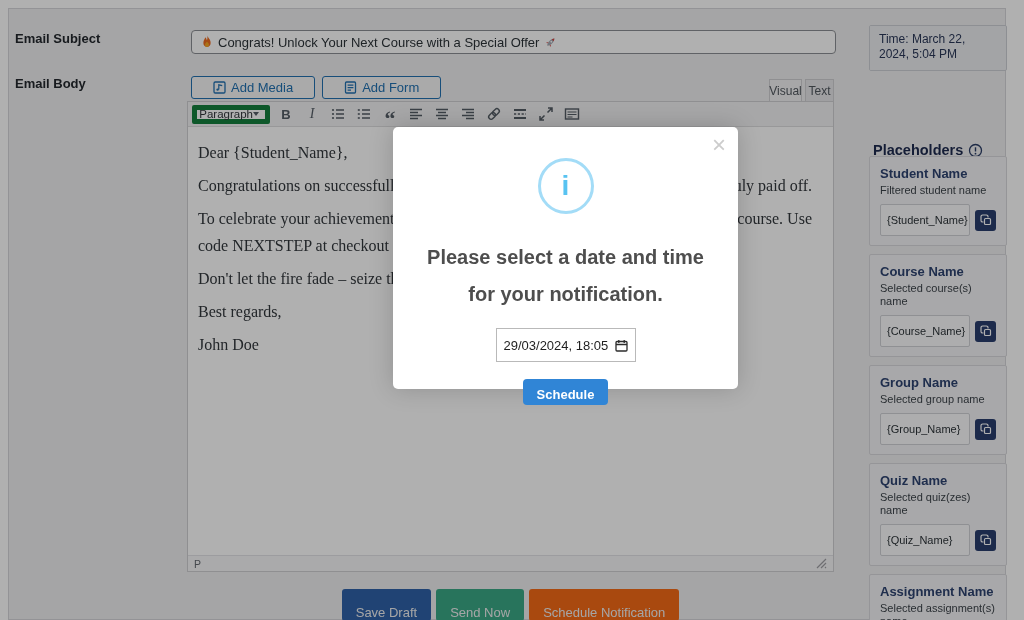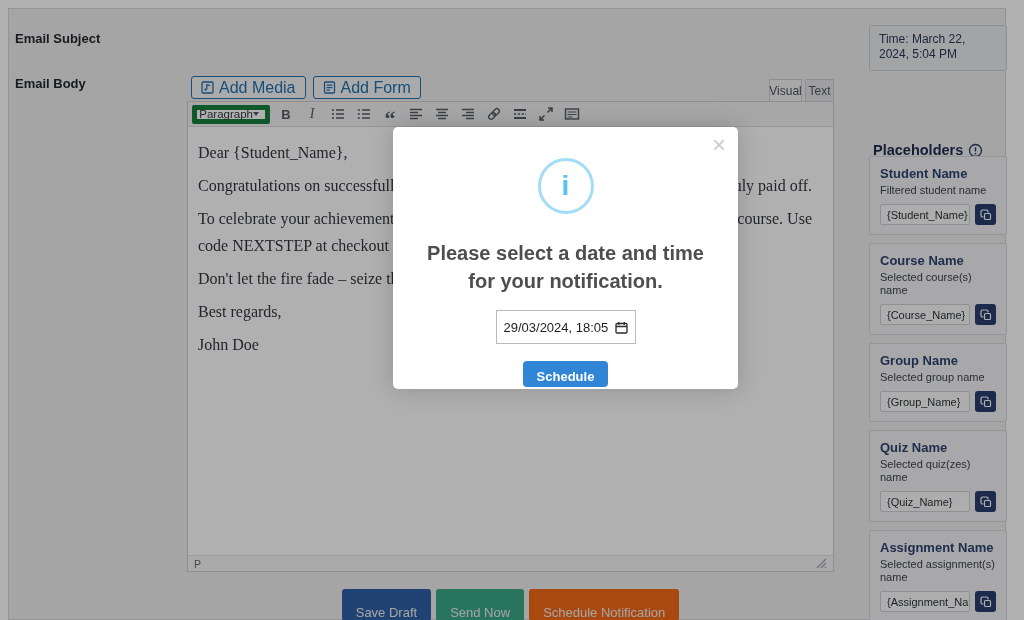--- a/index.html
+++ b/index.html
@@ -16,23 +16,23 @@
   .label-body { top:67px; }
 
   
   .subject-input { position:absolute; left:182px; top:21px; width:645px; height:24px;
     background:#ffffff; border:1px solid #8c8f94; border-radius:4px;
     display:flex; align-items:center; gap:5px; padding:0 9px; font-size:13px; color:#2c3338; }
   .subject-input svg { flex:0 0 auto; }
 
   
   .media-row { position:absolute; left:182px; top:67px; display:flex; gap:7px; }
-  .wp-btn { display:inline-flex; align-items:center; gap:5px; height:23px; padding:0 9px;
+  .wp-btn { display:inline-flex; align-items:center; gap:5px; height:23px; padding:0 21px;
     background:#f6f7f7; border:1px solid #2271b1; border-radius:3px;
-    color:#2271b1; font-size:16px; cursor:pointer; }
+    color:#2271b1; font-size:13px; cursor:pointer; }
 
   
   .tab { position:absolute; height:22px; top:70px; font-size:12px; color:#50575e;
     display:flex; align-items:center; justify-content:center; cursor:pointer;text-align:right; }
   .tab-visual { left:760px; width:33px; background:#f2f2f3; border:1px solid #cfcfd3; border-bottom:none; }
   .tab-text { left:796px; width:29px; background:#e6e6e9; border:1px solid #cfcfd3; border-bottom:none; }
 
   
   .editor { position:absolute; left:178px; top:92px; width:647px; height:471px;
     border:1px solid #cfcfd3; background:#ffffff; display:flex; flex-direction:column; }
@@ -73,48 +73,63 @@
   .status-head { background:#293d6d; color:#e9ecf4; font-size:12.5px; padding:5px 9px; }
   .status-body { background:#eceef1; color:#2a3758; font-size:12px; line-height:15px; padding:6px 9px 8px; }
   .ph-heading { position:absolute; top:122px; left:4px; display:flex; align-items:center; gap:5px;
     font-size:14.5px; font-weight:bold; color:#1d2a4f;margin-top:11px; }
   .ph-cards { position:absolute; top:147px; width:138px; display:flex; flex-direction:column; gap:8px; }
   .ph-card { background:#f4f4f6; border:1px solid #d8d8dc; border-radius:2px; padding:9px 10px 9px; }
   .ph-title { font-size:13px; font-weight:bold; color:#2e4370; line-height:16px; }
   .ph-sub { font-size:11px; color:#3c434a; line-height:13px; margin-top:2px; }
   .ph-row { display:flex; align-items:center; gap:5px; margin-top:7px; }
   .ph-value { flex:1 1 auto; background:#fbfbfc; border:1px solid #cfd1d6; border-radius:2px;
-    height:21px; display:flex; align-items:center; padding:0 6px; font-size:11px; color:#2c3338; white-space:nowrap; overflow:hidden; }
+    height:32px; display:flex; align-items:center; padding:0 6px; font-size:11px; color:#2c3338; white-space:nowrap; overflow:hidden; }
   .copy-btn { flex:0 0 auto; width:21px; height:21px; background:#293d6d; border-radius:3px;
     display:flex; align-items:center; justify-content:center; cursor:pointer; }
 
   
   .overlay { position:absolute; inset:0; background:rgba(0,0,0,0.31); z-index:50; }
   .modal { position:absolute; left:393px; top:127px; width:345px; height:262px; background:#ffffff;
     border-radius:5px; z-index:60; box-shadow:0 0 24px rgba(0,0,0,0.18); text-align:center; }
   .modal-close { position:absolute; top:4px; right:12px; font-size:24px; font-weight:300; color:#cccccc; cursor:pointer; line-height:28px; }
   .info-circle { width:56px; height:56px; border:3px solid #a3dcf7; border-radius:50%;
     margin:31px auto 0; display:flex; align-items:center; justify-content:center;
     color:#58c3f1; font-size:28px; font-weight:bold; }
-  .modal-title { margin:25px auto 0; width:300px; font-size:20px; line-height:28px; font-weight:bold; color:#4e4e4e; }
+  .modal-title { margin:25px auto 0; width:300px; font-size:20px; line-height:37px; font-weight:bold; color:#4e4e4e; }
   .dt-input { margin:15px auto 0; width:140px; height:24px; border:1px solid #b9b9b9; border-radius:0;
     display:flex; align-items:center; justify-content:space-between; padding:16px 7px; cursor:text; }
   .dt-text { font-size:13px; color:#1f1f1f; }
   .btn-modal-schedule { margin-top:17px; height:26px; padding:8px 14px; background:#3085d6; border:none;
     border-radius:4px; color:#ffffff; font-size:13px; font-weight:bold; cursor:pointer; }
 </style>
 </head>
 <body>
 
 <div class="page">
   <div class="content-card">
 
     <div class="field-label label-subject">Email Subject</div>
     <div class="field-label label-body">Email Body</div>
 
+    <div class="subject-input">
+      <svg width="12" height="15" viewBox="0 0 12 15">
+        <path d="M6 0c.5 2.6 3.6 4 3.6 7.6A4.1 4.1 0 0 1 6 12 4.1 4.1 0 0 1 2.4 7.6C2.4 5.3 4 4 4.2 2.2 5 3 5.7 3.9 5.8 5.3 6.9 4 6.4 1.5 6 0Z" fill="#ed6a1f"></path>
+        <path d="M6 12a2.1 2.1 0 0 1-2-2.3C4 8.4 5.3 7.7 6 6.6c.7 1.1 2 1.8 2 3.1A2.1 2.1 0 0 1 6 12Z" fill="#f6a623"></path>
+      </svg>
+      <span>Congrats! Unlock Your Next Course with a Special Offer</span>
+      <svg width="13" height="13" viewBox="0 0 13 13">
+        <g transform="rotate(45 6.5 6.5)">
+          <path d="M6.5 1C7.8 2.4 8.3 4.4 8.3 6.2 8.3 8.6 7.4 10.4 6.5 11 5.6 10.4 4.7 8.6 4.7 6.2 4.7 4.4 5.2 2.4 6.5 1Z" fill="#a6acb6"></path>
+          <path d="M6.5 1c.6.7 1 1.5 1.3 2.4h-2.6C5.5 2.5 5.9 1.7 6.5 1Z" fill="#d64541"></path>
+          <circle cx="6.5" cy="5.4" r=".9" fill="#ffffff"></circle>
+          <path d="M4.7 7.5 3.4 9.8l1.6-.6ZM8.3 7.5l1.3 2.3-1.6-.6Z" fill="#d64541"></path>
+        </g>
+      </svg>
+    </div>
 
     <div class="media-row">
       <button class="wp-btn">
         <svg width="13" height="13" viewBox="0 0 13 13">
           <rect x="1" y="1" width="11" height="11" rx="1.2" fill="none" stroke="#2271b1" stroke-width="1.3"></rect>
           <circle cx="4.6" cy="8.6" r="1.2" fill="#2271b1"></circle>
           <path d="M5.8 8.6V3.8l3.4.9" fill="none" stroke="#2271b1" stroke-width="1.2"></path>
         </svg>
         <span>Add Media</span>
       </button>

